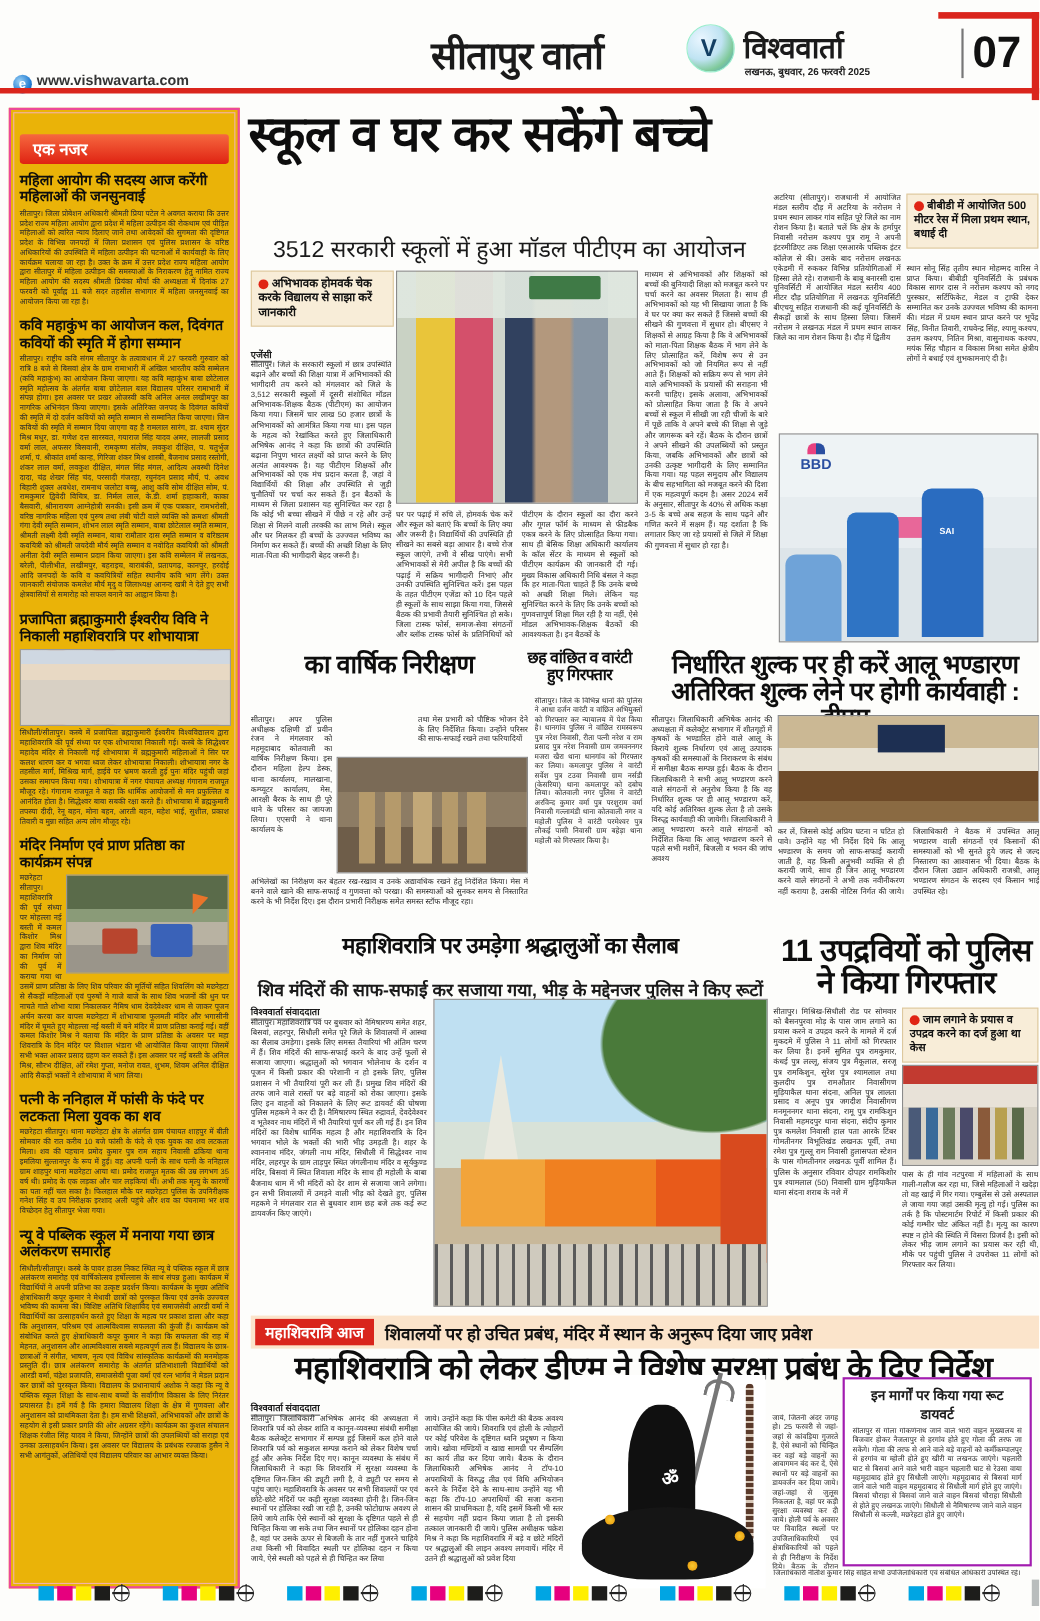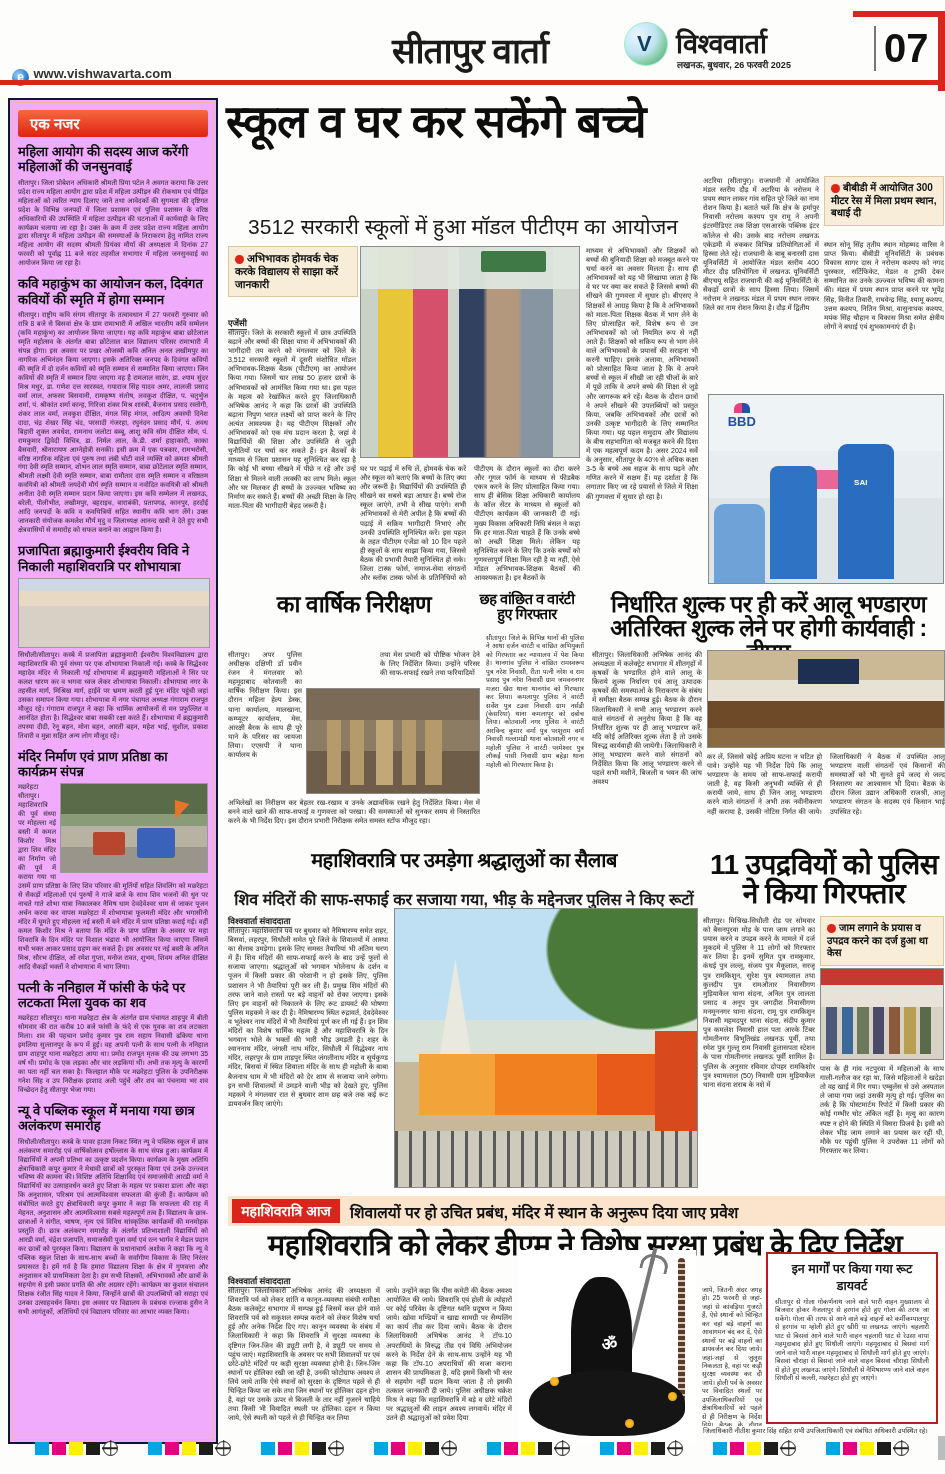--- a/index.html
+++ b/index.html
@@ -25,21 +25,21 @@
   .brand{font-size:27px;font-weight:bold;letter-spacing:-0.5px;}
   .dateline{font-size:9px;font-weight:bold;color:#222;}
   .logo{width:44px;height:44px;border-radius:50%;
         background:radial-gradient(circle at 30% 30%,#eaf6ff,#bfe3f2 45%,#7fc99a 70%,#3f8fd1);
         border:1px solid #9ec;position:relative;}
   .logo span{position:absolute;left:12px;top:8px;font-size:22px;font-weight:bold;color:#133f63;}
   .pageno{font-size:40px;font-weight:bold;color:#111;}
   .pn-frame-top{background:#da251c;}
   .pn-frame-right{background:#da251c;}
   
-  #sidebar{border:2px solid #0f172a;outline:1px solid #f3b2aa;outline-offset:-5px;padding:10px 8px;overflow:hidden;background:#f0abfc;}
+  #sidebar{border:2px solid #ec4899;outline:1px solid #f3b2aa;outline-offset:-5px;padding:22px 8px;overflow:hidden;background:#eab308;}
   .eknazar{background:linear-gradient(180deg,#f6683f,#df2312);color:#fff;font-weight:bold;font-size:15px;
            padding:3px 12px 4px 12px;border-radius:3px;display:block;margin-bottom:7px;}
   .sb-art{margin-bottom:8px;}
   .sb-h{font-size:13px;font-weight:bold;line-height:1.18;margin:4px 0 4px 0;color:#0d0d0d;}
   .sb-b{font-size:6.8px;line-height:1.32;text-align:justify;color:#2a2a2a;}
   .sb-photo{width:100%;height:68px;border:1px solid #999;margin:3px 0;}
   .crowd{background:linear-gradient(180deg,#cfd8e2 0 18%,#e8d9c4 18% 40%,#d8d0c4 40%),
          linear-gradient(90deg,#e8e4dd 0 12%,#d46a3a 14% 20%,#f0ece4 22% 34%,#b03a4a 36% 44%,#e8e0d4 46% 60%,#e09a3a 62% 70%,#d8cfc0 72% 84%,#c04a3a 86% 94%,#ddd6ca 96%);}
   .tractor{background:linear-gradient(180deg,#5a6b4a 0 34%,#8a9b78 34% 48%,#b8b2a2 48% 72%,#9a958a 72%);}
   .tractor-inner1{position:absolute;left:52%;top:50%;width:26%;height:34%;background:#3a62b8;border-radius:3px;}
@@ -52,21 +52,21 @@
   .mid-h{font-size:23px;}
   .warrant-h{font-size:14.5px;}
   .shiv-h{font-size:20px;}
   .shiv-sub{font-size:16px;font-weight:bold;}
   .arrest-h{font-size:28px;}
   .dm-h{font-size:29px;}
   
   .peach{background:#fbe4cb;}
   .redlabel{background:#d9251c;color:#fff;font-weight:bold;font-size:14px;text-align:center;line-height:24px;}
   .striptext{font-size:15.5px;font-weight:bold;color:#111;}
-  .routebox{border:2px solid #b91c1c;background:#fff;padding:6px 7px;}
+  .routebox{border:2px solid #a21caf;background:#fff;padding:6px 7px;}
   .routetitle{font-weight:bold;font-size:12.5px;text-align:center;margin-bottom:4px;}
   
   .ptm{background:linear-gradient(180deg,rgba(223,231,223,.95) 0 20%,rgba(0,0,0,0) 20%),
        linear-gradient(90deg,#c9d2c4 0 8%,#e9c53a 8% 24%,#d4506b 24% 40%,#cfd5cc 40% 45%,#31415f 45% 56%,#b3987d 58% 72%,#8795a3 74% 88%,#cfd5cc 88%);}
   .ptm-roof{position:absolute;left:55%;top:2%;width:30%;height:10%;background:#3f7a46;border-radius:2px;}
   .bbd{background:linear-gradient(180deg,#eef3f5 0 30%,#e7edf0 30% 55%,#dde5e9 55%);}
   .bbd-fig1{position:absolute;left:26%;top:38%;width:20%;height:60%;background:#2f74c4;border-radius:8px 8px 0 0;}
   .bbd-fig2{position:absolute;left:55%;top:26%;width:24%;height:72%;background:#2a6cc0;border-radius:9px 9px 0 0;}
   .bbd-fig3{position:absolute;left:2%;top:58%;width:22%;height:42%;background:#6fa3d8;border-radius:10px 10px 0 0;}
   .bbd-banner{position:absolute;left:30%;top:40%;width:48%;height:10%;background:#e84f8a;opacity:.85;}
@@ -179,21 +179,21 @@
 
   <div class="abs photo ptm" style="left:360px;top:246px;width:220px;height:212px;position:absolute;">
     <span class="ptm-roof"></span>
   </div>
 
   <div class="abs body-sm" style="left:360px;top:464px;width:220px;height:120px;column-count:2;column-gap:8px;">घर पर पढ़ाई में रुचि लें, होमवर्क चेक करें और स्कूल को बताएं कि बच्चों के लिए क्या और जरूरी है। विद्यार्थियों की उपस्थिति ही सीखने का सबसे बड़ा आधार है। बच्चे रोज स्कूल जाएंगे, तभी वे सीख पाएंगे। सभी अभिभावकों से मेरी अपील है कि बच्चों की पढ़ाई में सक्रिय भागीदारी निभाएं और उनकी उपस्थिति सुनिश्चित करें। इस पहल के तहत पीटीएम एजेंडा को 10 दिन पहले ही स्कूलों के साथ साझा किया गया, जिससे बैठक की प्रभावी तैयारी सुनिश्चित हो सके। जिला टास्क फोर्स, समाज-सेवा संगठनों और ब्लॉक टास्क फोर्स के प्रतिनिधियों को पीटीएम के दौरान स्कूलों का दौरा करने और गूगल फॉर्म के माध्यम से फीडबैक एकत्र करने के लिए प्रोत्साहित किया गया। साथ ही बेसिक शिक्षा अधिकारी कार्यालय के कॉल सेंटर के माध्यम से स्कूलों को पीटीएम कार्यक्रम की जानकारी दी गई। मुख्य विकास अधिकारी निधि बंसल ने कहा कि हर माता-पिता चाहते हैं कि उनके बच्चे को अच्छी शिक्षा मिले। लेकिन यह सुनिश्चित करने के लिए कि उनके बच्चों को गुणवत्तापूर्ण शिक्षा मिल रही है या नहीं, ऐसे मॉडल अभिभावक-शिक्षक बैठकों की आवश्यकता है। इन बैठकों के</div>
   <div class="abs body-sm" style="left:586px;top:246px;width:112px;height:338px;">माध्यम से अभिभावकों और शिक्षकों को बच्चों की बुनियादी शिक्षा को मजबूत करने पर चर्चा करने का अवसर मिलता है। साथ ही अभिभावकों को यह भी सिखाया जाता है कि वे घर पर क्या कर सकते हैं जिससे बच्चों की सीखने की गुणवत्ता में सुधार हो। बीएसए ने शिक्षकों से आग्रह किया है कि वे अभिभावकों को माता-पिता शिक्षक बैठक में भाग लेने के लिए प्रोत्साहित करें, विशेष रूप से उन अभिभावकों को जो नियमित रूप से नहीं आते हैं। शिक्षकों को सक्रिय रूप से भाग लेने वाले अभिभावकों के प्रयासों की सराहना भी करनी चाहिए। इसके अलावा, अभिभावकों को प्रोत्साहित किया जाता है कि वे अपने बच्चों से स्कूल में सीखी जा रही चीजों के बारे में पूछें ताकि वे अपने बच्चे की शिक्षा से जुड़े और जागरूक बने रहें। बैठक के दौरान छात्रों ने अपने सीखने की उपलब्धियों को प्रस्तुत किया, जबकि अभिभावकों और छात्रों को उनकी उत्कृष्ट भागीदारी के लिए सम्मानित किया गया। यह पहल समुदाय और विद्यालय के बीच सहभागिता को मजबूत करने की दिशा में एक महत्वपूर्ण कदम है। असर 2024 सर्वे के अनुसार, सीतापुर के 40% से अधिक कक्षा 3-5 के बच्चे अब सहज के साथ पढ़ने और गणित करने में सक्षम हैं। यह दर्शाता है कि लगातार किए जा रहे प्रयासों से जिले में शिक्षा की गुणवत्ता में सुधार हो रहा है।</div>
 
   <div class="abs body-sm" style="left:703px;top:176px;width:116px;height:214px;">अटरिया (सीतापुर)। राजधानी में आयोजित मंडल स्तरीय दौड़ में अटरिया के नरोत्तम ने प्रथम स्थान लाकर गांव सहित पूरे जिले का नाम रोशन किया है। बताते चलें कि क्षेत्र के हर्मापुर निवासी नरोत्तम कश्यप पुत्र रामू ने अपनी इंटरमीडिएट तक शिक्षा एसआरके पब्लिक इंटर कॉलेज से की। उसके बाद नरोत्तम लखनऊ एकेडमी में रुककर विभिन्न प्रतियोगिताओं में हिस्सा लेते रहे। राजधानी के बाबू बनारसी दास यूनिवर्सिटी में आयोजित मंडल स्तरीय 400 मीटर दौड़ प्रतियोगिता में लखनऊ यूनिवर्सिटी बीएचयू सहित राजधानी की कई यूनिवर्सिटी के सैकड़ों छात्रों के साथ हिस्सा लिया। जिसमें नरोत्तम ने लखनऊ मंडल में प्रथम स्थान लाकर जिले का नाम रोशन किया है। दौड़ में द्वितीय</div>
   <div class="abs pullout" style="left:824px;top:176px;width:120px;font-size:10px;">
-    <span class="bullet"></span><span>बीबीडी में आयोजित 300 मीटर रेस में मिला प्रथम स्थान, बधाई दी</span>
+    <span class="bullet"></span><span>बीबीडी में आयोजित 500 मीटर रेस में मिला प्रथम स्थान, बधाई दी</span>
   </div>
   <div class="abs body-sm" style="left:824px;top:240px;width:120px;height:150px;">स्थान सोनू सिंह तृतीय स्थान मोहम्मद वारिस ने प्राप्त किया। बीबीडी यूनिवर्सिटी के प्रबंधक विकास सागर दास ने नरोत्तम कश्यप को नगद पुरस्कार, सर्टिफिकेट, मेडल व ट्राफी देकर सम्मानित कर उनके उज्ज्वल भविष्य की कामना की। मंडल में प्रथम स्थान प्राप्त करने पर भूपेंद्र सिंह, विनीत तिवारी, राघवेन्द्र सिंह, श्यामू कश्यप, उत्तम कश्यप, नितिन मिश्रा, वासुनाथक कश्यप, मयंक सिंह चौहान व विकास मिश्रा समेत क्षेत्रीय लोगों ने बधाई एवं शुभकामनाएं दी है।</div>
   <div class="abs photo bbd" style="left:708px;top:394px;width:236px;height:190px;position:absolute;">
     <span class="bbd-logo"><i></i><span>BBD</span></span>
     <span class="bbd-banner"></span>
     <span class="bbd-fig3"></span>
     <span class="bbd-fig1"></span>
     <span class="bbd-fig2"></span>
     <span class="sai">SAI</span>
   </div>

